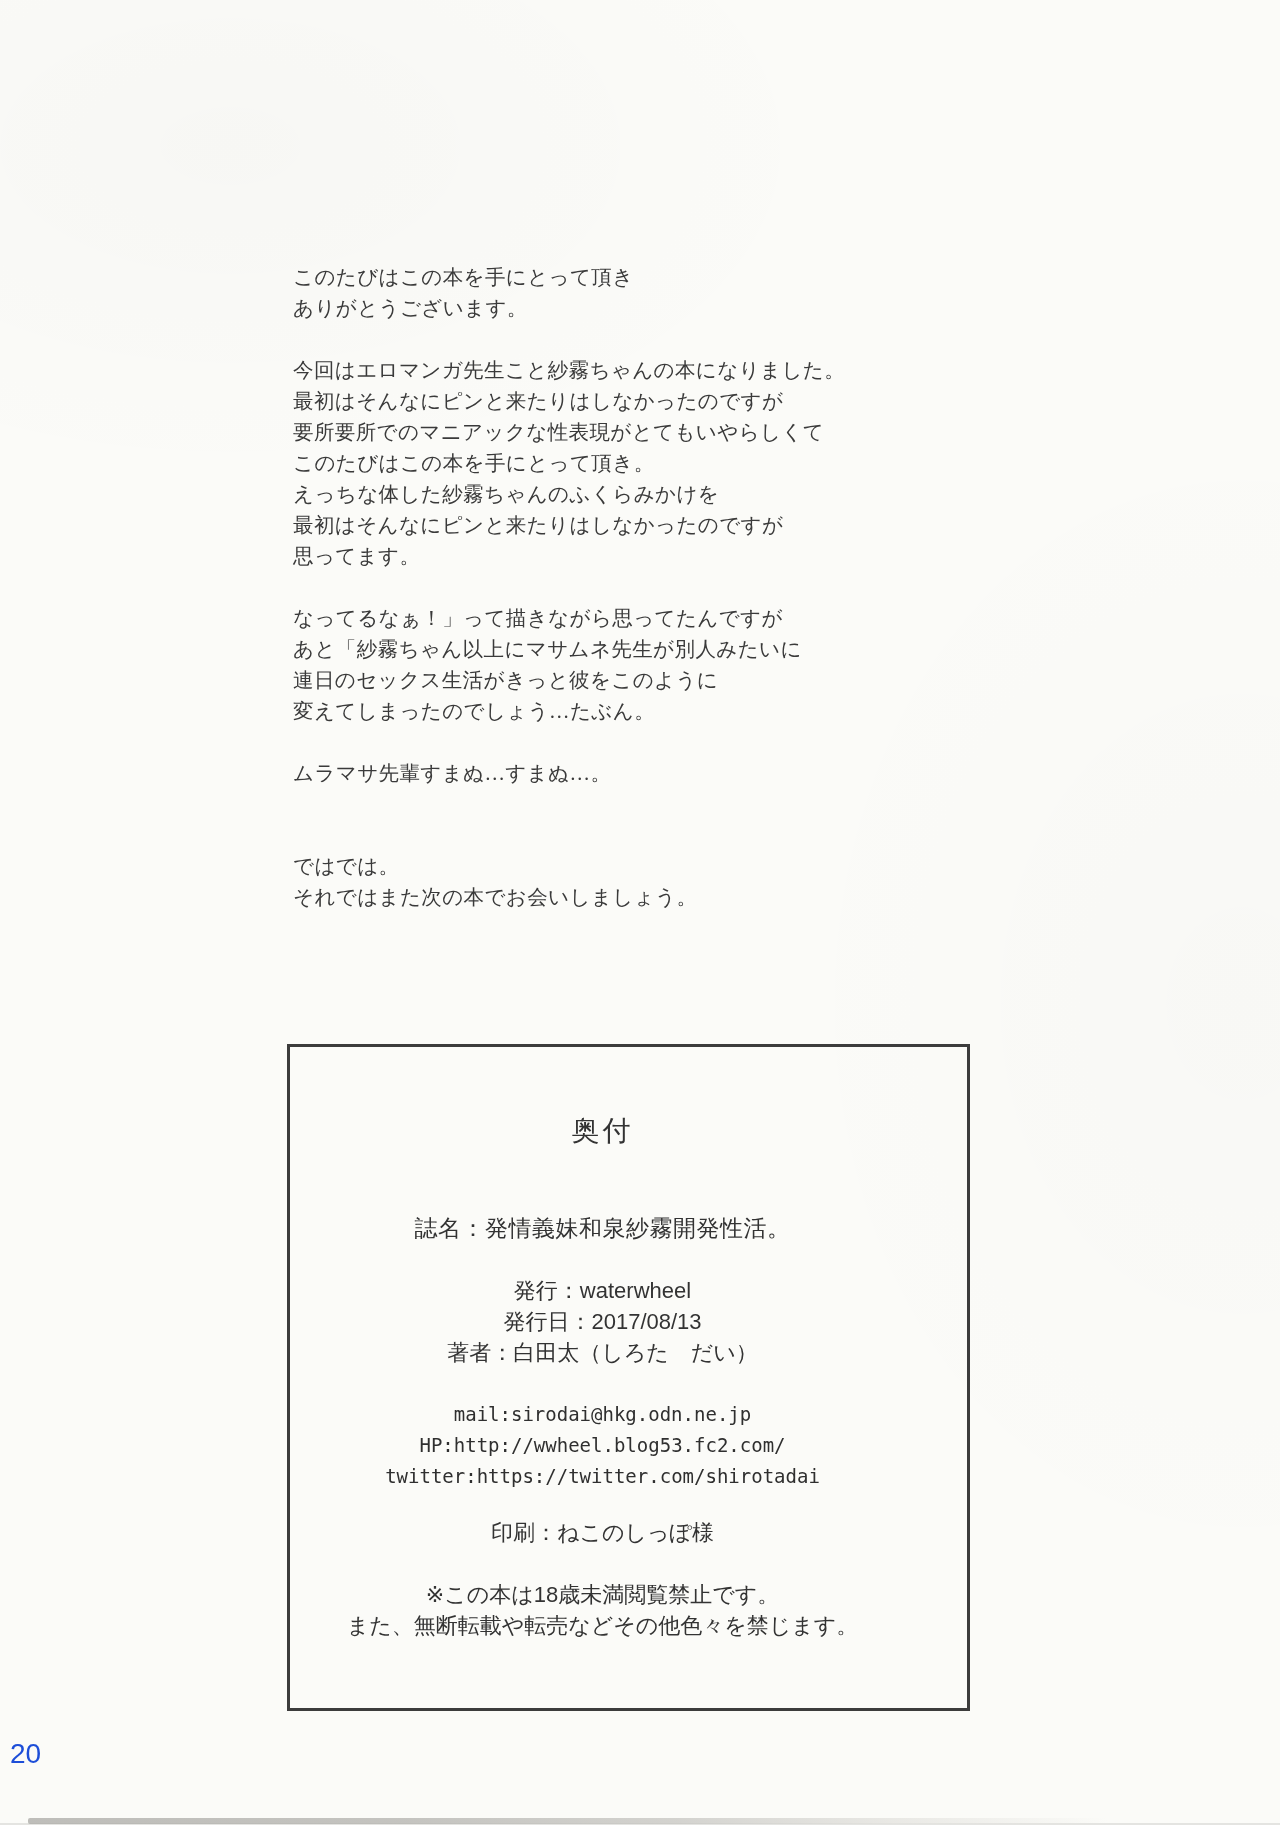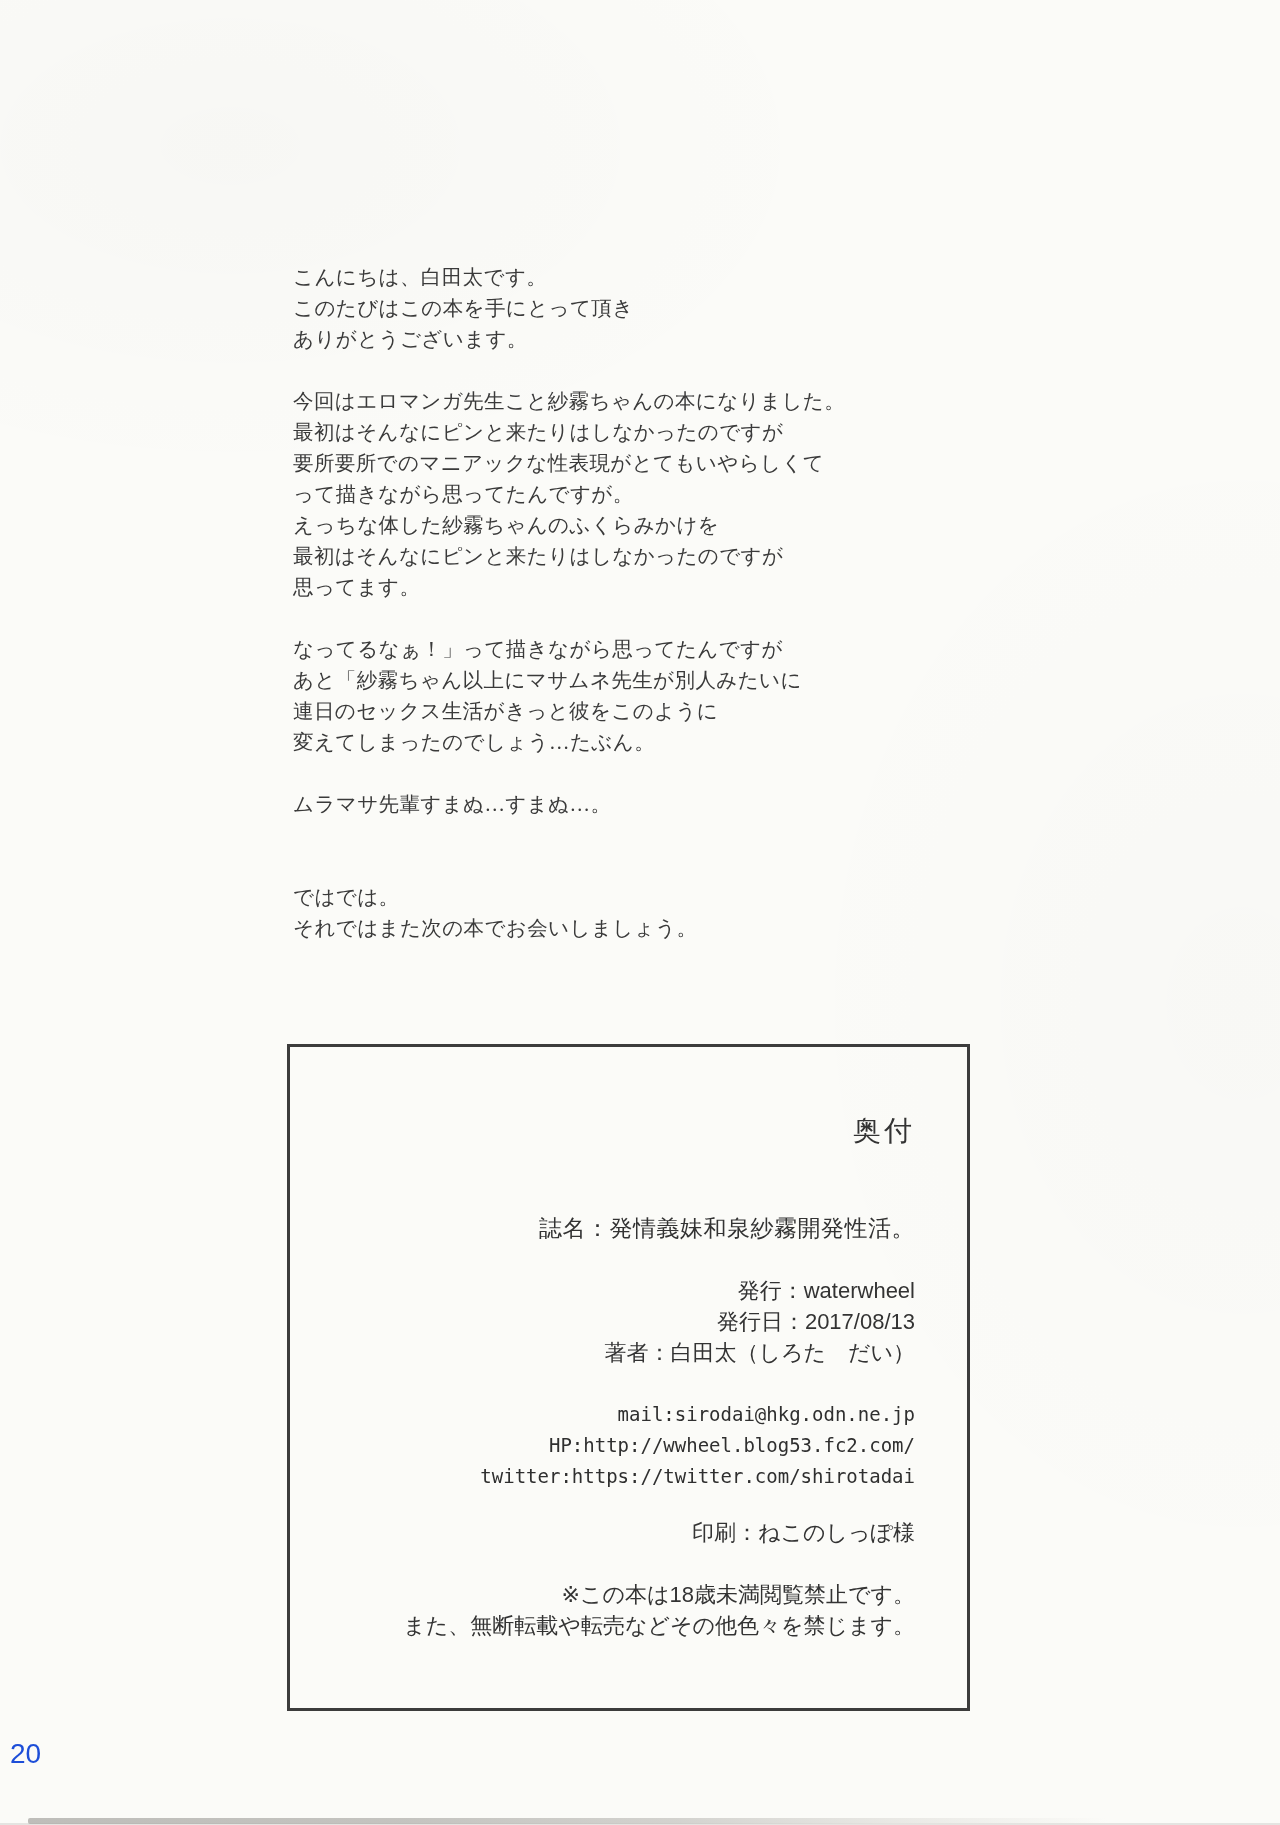--- a/index.html
+++ b/index.html
@@ -17,21 +17,21 @@
   }
   .afterword{
     position:absolute;left:293px;top:262px;
     font-size:20.5px;line-height:31px;color:#3a3a3a;
     letter-spacing:0.4px;
   }
   .afterword .line{height:31px;white-space:pre;}
   .colophon{
     position:absolute;left:287px;top:1044px;width:683px;height:667px;
     box-sizing:border-box;border:3px solid #3c3c3c;background:transparent;
-    text-align:right;padding-top:64px;padding-right:52px;
+    text-align:center;padding-top:64px;padding-right:52px;
     font-family:"Liberation Sans","DejaVu Sans",sans-serif;color:#333;
   }
   .c-heading{
     font-size:28px;line-height:40px;letter-spacing:3px;margin-bottom:62px;
     color:#333;
   }
   .c-line{font-size:22px;line-height:31px;white-space:pre;}
   .c-title{font-size:23px;letter-spacing:0.5px;}
   .c-mono{font-family:"DejaVu Sans Mono","Liberation Mono",monospace;font-size:19px;color:#2f2f2f;}
   .m-gap{margin-top:31px;}
@@ -50,28 +50,27 @@
     position:absolute;left:0;bottom:0;width:1280px;height:2px;
     background:rgba(160,160,155,0.25);
   }
 </style>
 </head>
 <body>
 
 <div class="paper-shade"></div>
 
 <div class="afterword">
-  <div class="line">こんにちは、白田太です。</div>
   <div class="line">このたびはこの本を手にとって頂き</div>
   <div class="line">ありがとうございます。</div>
   <div class="line"></div>
   <div class="line">今回はエロマンガ先生こと紗霧ちゃんの本になりました。</div>
   <div class="line">最初はそんなにピンと来たりはしなかったのですが</div>
   <div class="line">要所要所でのマニアックな性表現がとてもいやらしくて</div>
-  <div class="line">って描きながら思ってたんですが。</div>
+  <div class="line">このたびはこの本を手にとって頂き。</div>
   <div class="line">えっちな体した紗霧ちゃんのふくらみかけを</div>
   <div class="line">最初はそんなにピンと来たりはしなかったのですが</div>
   <div class="line">思ってます。</div>
   <div class="line"></div>
   <div class="line">なってるなぁ！」って描きながら思ってたんですが</div>
   <div class="line">あと「紗霧ちゃん以上にマサムネ先生が別人みたいに</div>
   <div class="line">連日のセックス生活がきっと彼をこのように</div>
   <div class="line">変えてしまったのでしょう…たぶん。</div>
   <div class="line"></div>
   <div class="line">ムラマサ先輩すまぬ…すまぬ…。</div>

